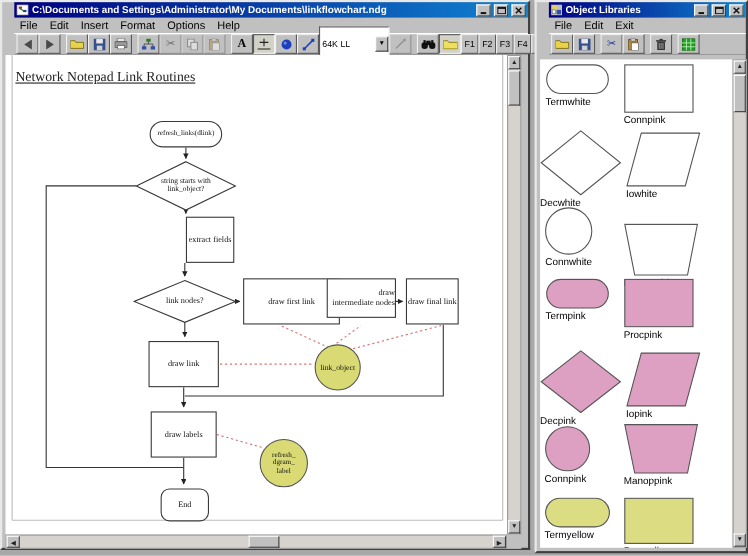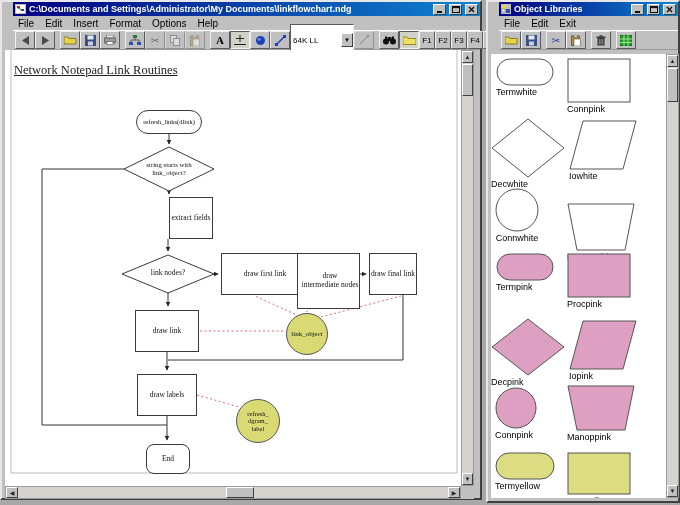--- a/index.html
+++ b/index.html
@@ -259,21 +259,21 @@
 
     <div class="node" style="left:131px; top:147px; width:44px; height:42px;margin-left:33px;">extract fields</div>
 
     <svg width="94" height="40" style="position:absolute; left:116px; top:204px;">
         <polygon points="47,1 93,20 47,39 1,20" fill="#fff" stroke="#3a3a3a"></polygon>
       </svg>
     <div class="node noborder" style="left:127px; top:217px; width:72px; height:13px;">link nodes?</div>
 
     <div class="node" style="left:216px; top:203px; width:88px; height:42px;">draw first link</div>
 
-    <div class="node" style="left:292px; top:203px; width:63px; height:56px; align-items:center; text-align:left; padding-left:3px;">
+    <div class="node" style="left:292px; top:203px; width:63px; height:36px; align-items:flex-end; text-align:left; padding-left:3px;">
       <span>draw</span>
       <span>intermediate nodes</span>
     </div>
 
     <div class="node" style="left:364px; top:203px; width:48px; height:42px;">draw final link</div>
 
     <div class="node" style="left:130px; top:260px; width:64px; height:42px;">draw link</div>
 
     <div class="node circle" style="left: 281px; top: 263px; width: 42px; height: 42px; font-size: 7px; background-color: rgb(217, 218, 116);">link_object</div>
 

